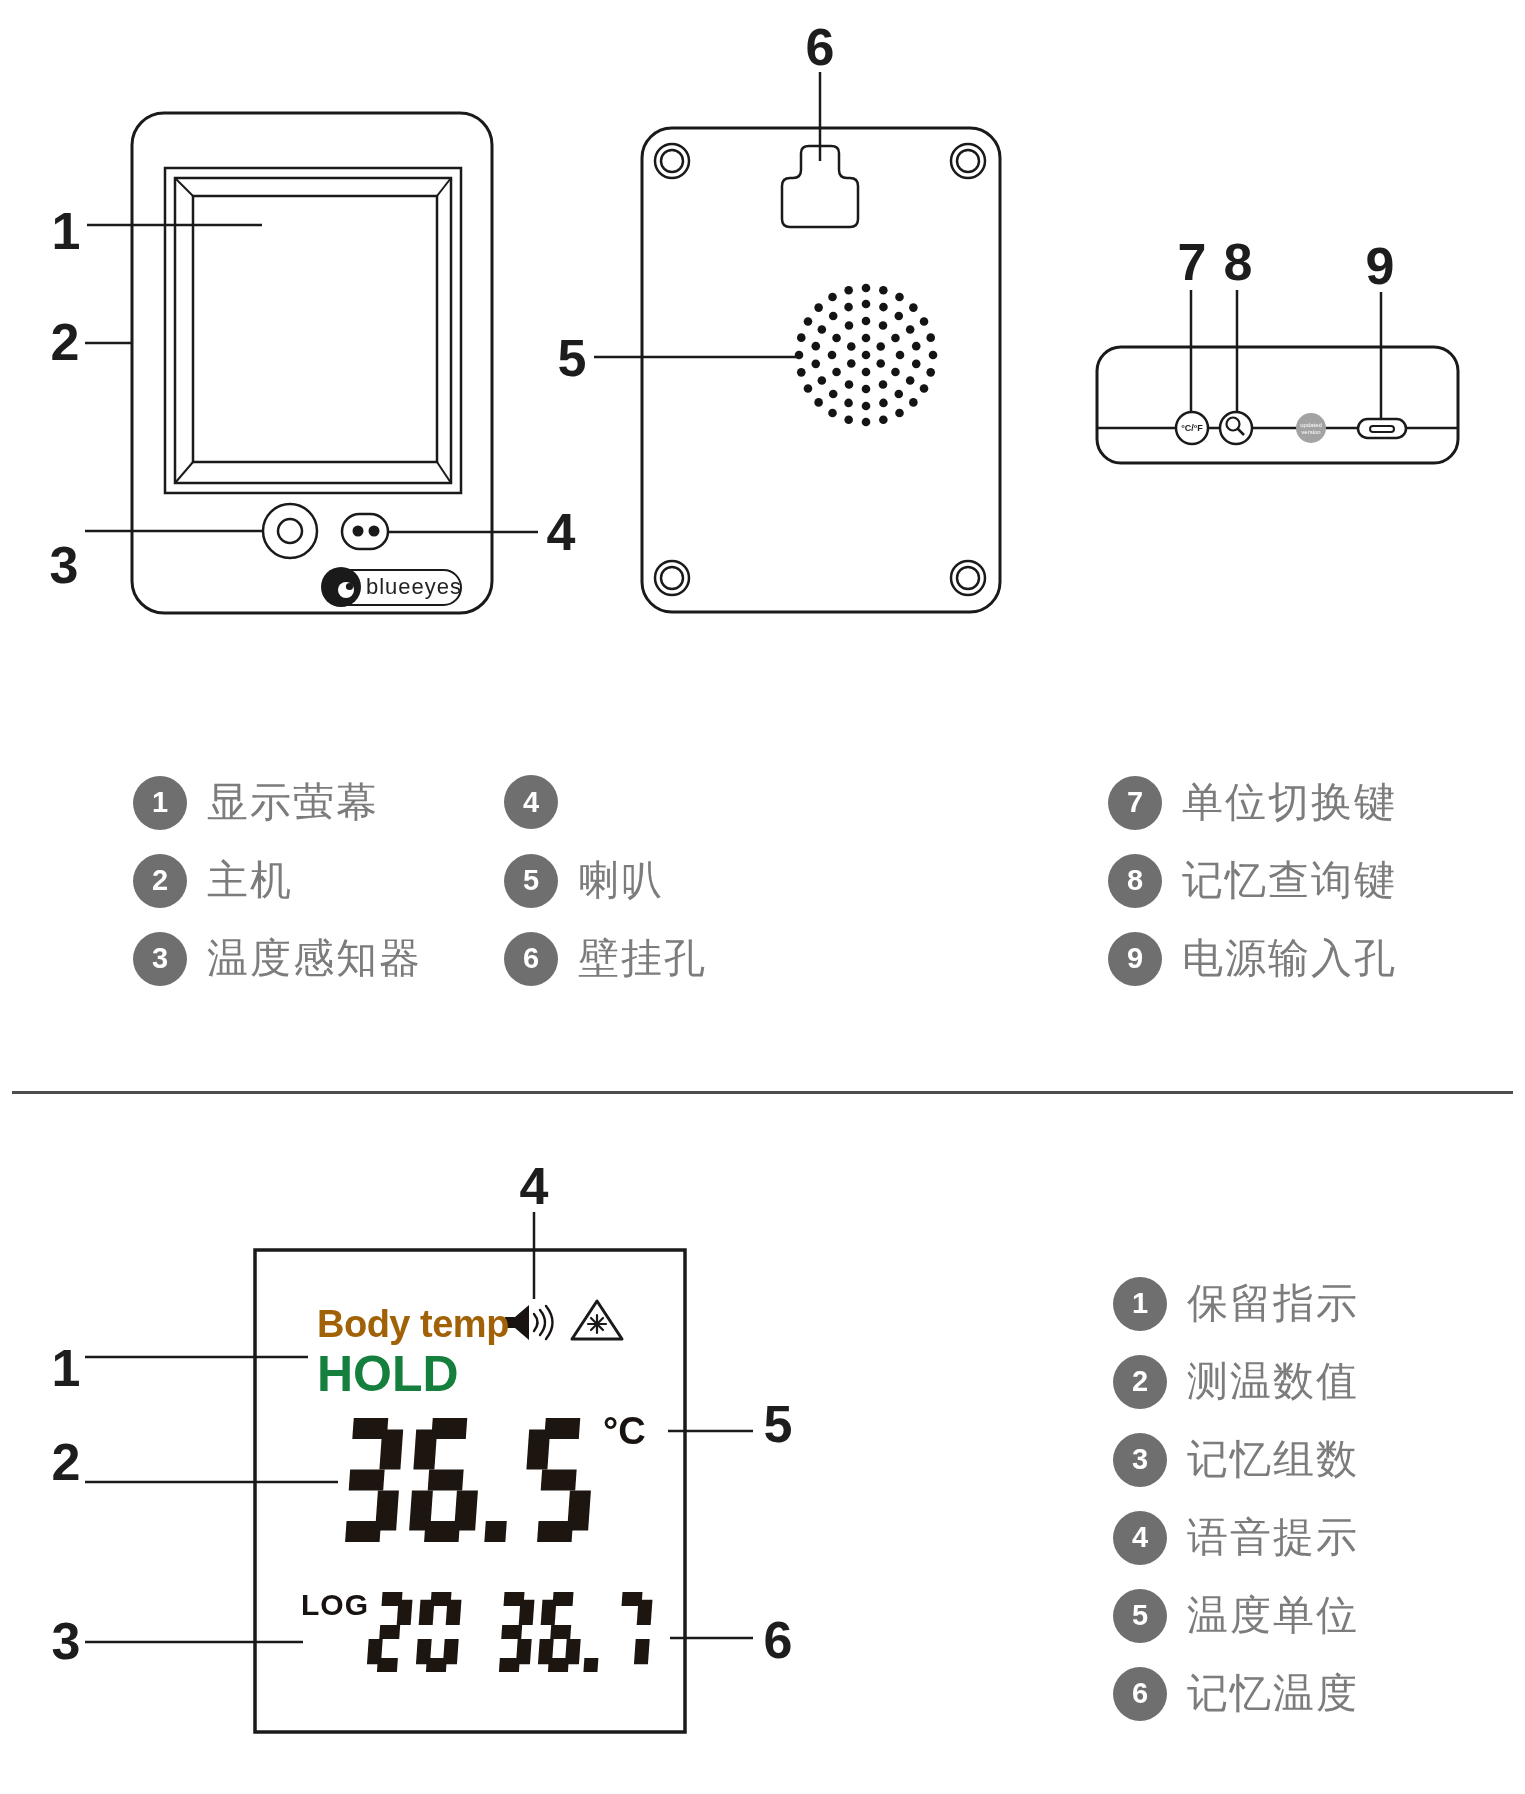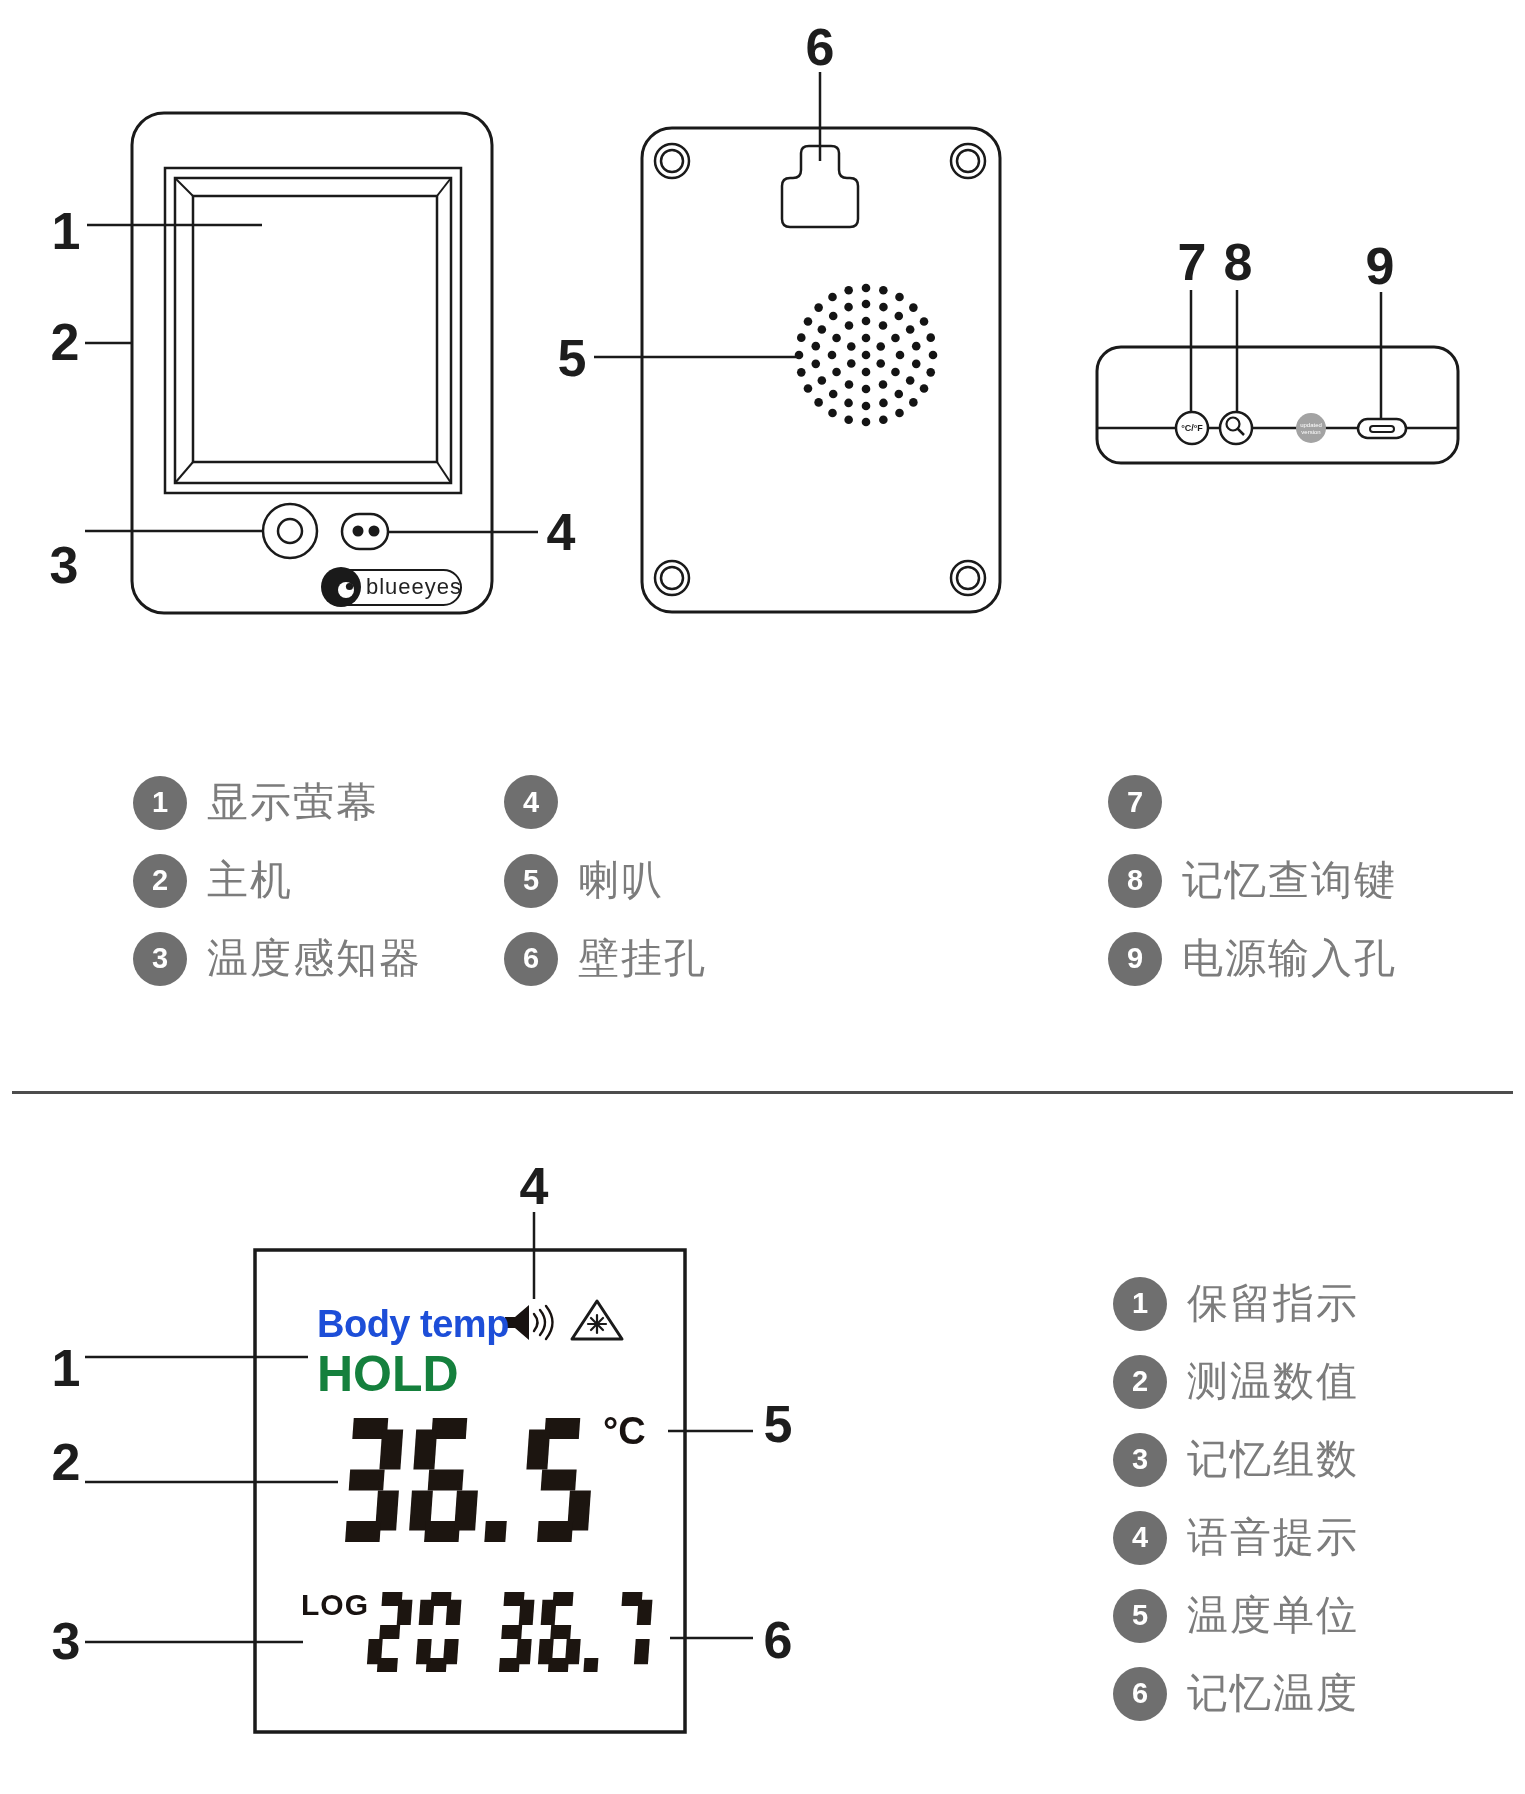--- a/index.html
+++ b/index.html
@@ -6,21 +6,21 @@
   #canvas{position:relative;width:1525px;height:1794px;background:#fff;overflow:hidden;
           font-family:"Liberation Sans","DejaVu Sans",sans-serif;}
   #art{position:absolute;left:0;top:0;z-index:1;}
   .txt{position:absolute;z-index:2;white-space:nowrap;text-align:right;}
   .co{position:absolute;z-index:3;transform:translate(-50%,-50%);
       font-size:52px;font-weight:700;color:#1d1d1d;line-height:1;}
   .lg-row{position:absolute;z-index:2;display:flex;align-items:center;gap:20px;}
   .lg-num{width:54px;height:54px;border-radius:50%;background:#6f6f6f;color:#fff;
           font-size:29px;font-weight:700;display:flex;align-items:center;justify-content:center;flex:0 0 auto;}
   .lg-label{font-size:41px;color:#7c7c7c;letter-spacing:2px;font-weight:400;font-family:Liberation Serif, serif;}
-  .lcd-mode{left:317px;top:1303px;font-size:38px;font-weight:700;color:#1d4ed8;letter-spacing:-0.5px;}
+  .lcd-mode{left:317px;top:1303px;font-size:38px;font-weight:700;color:#a16207;letter-spacing:-0.5px;}
   .lcd-hold{left:317px;top:1345px;font-size:50px;font-weight:700;color:#15803d;}
   .lcd-unit{left:603px;top:1410px;font-size:38px;font-weight:700;color:#181210;}
   .lcd-log{left:301px;top:1588px;font-size:30px;font-weight:700;color:#181210;letter-spacing:1px;}
   .logo-text{left:366px;top:574px;font-size:22px;font-weight:500;color:#222;letter-spacing:1px;}
 </style>
 </head>
 <body>
 
 <div id="canvas">
 
@@ -294,20 +294,21 @@
     <span class="lg-num">5</span>
     <span class="lg-label">喇叭</span>
   </div>
   <div class="lg-row" style="left:504px;top:931px">
     <span class="lg-num">6</span>
     <span class="lg-label">壁挂孔</span>
   </div>
 
   <div class="lg-row" style="left:1108px;top:775px">
     <span class="lg-num">7</span>
+    <span class="lg-label">单位切换键</span>
   </div>
   <div class="lg-row" style="left:1108px;top:853px">
     <span class="lg-num">8</span>
     <span class="lg-label">记忆查询键</span>
   </div>
   <div class="lg-row" style="left:1108px;top:931px">
     <span class="lg-num">9</span>
     <span class="lg-label">电源输入孔</span>
   </div>
 

